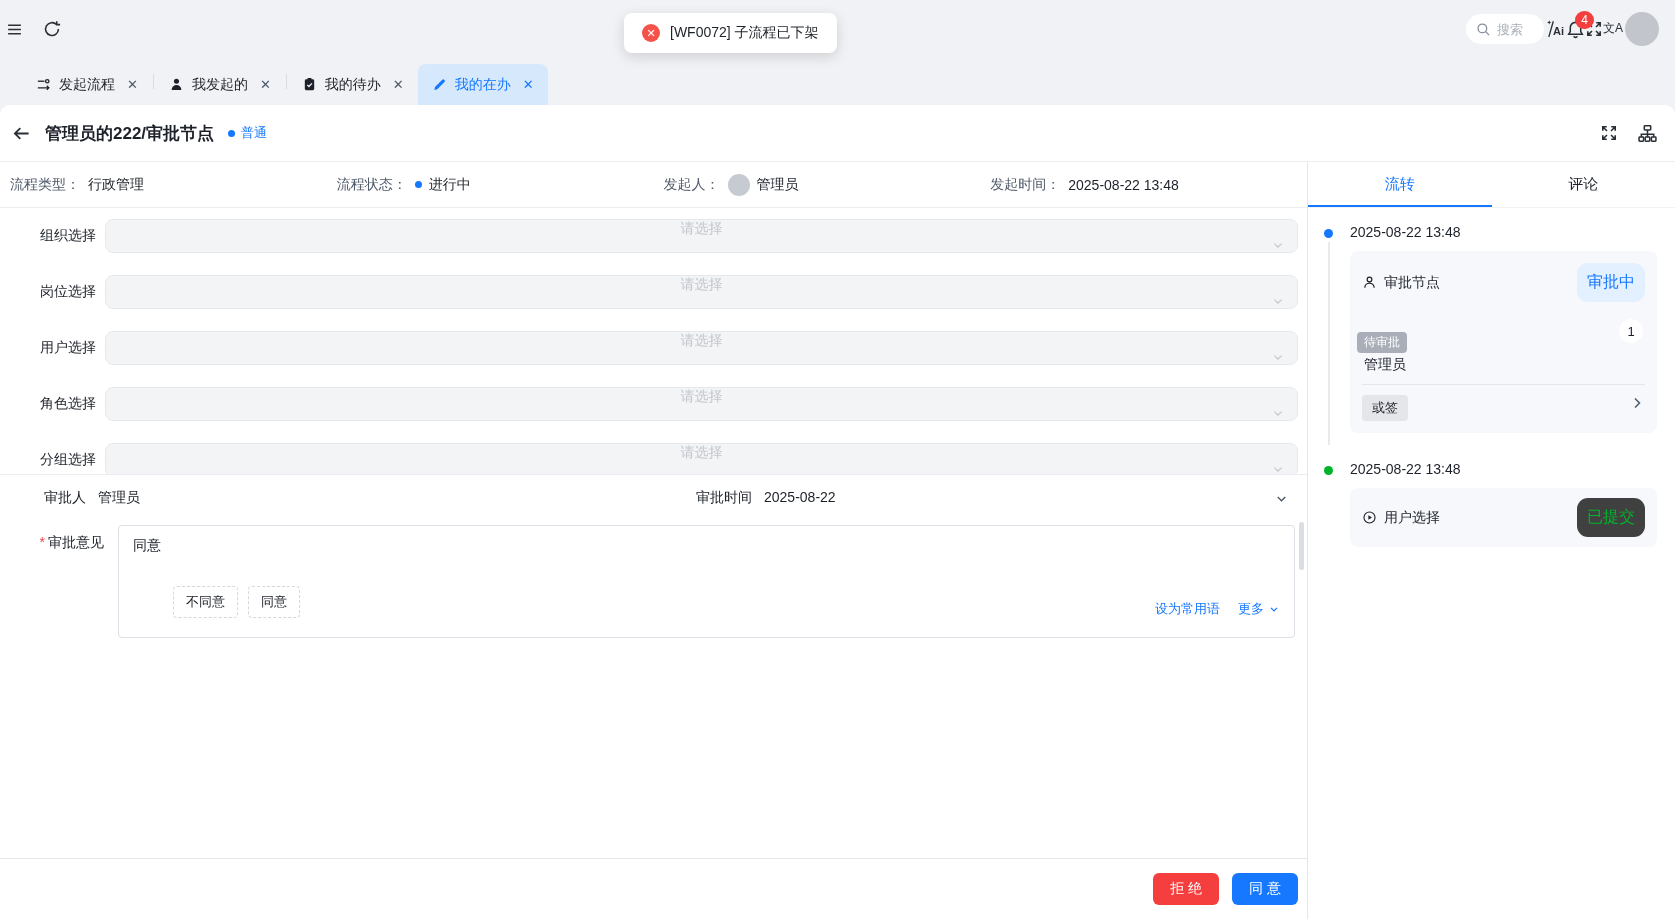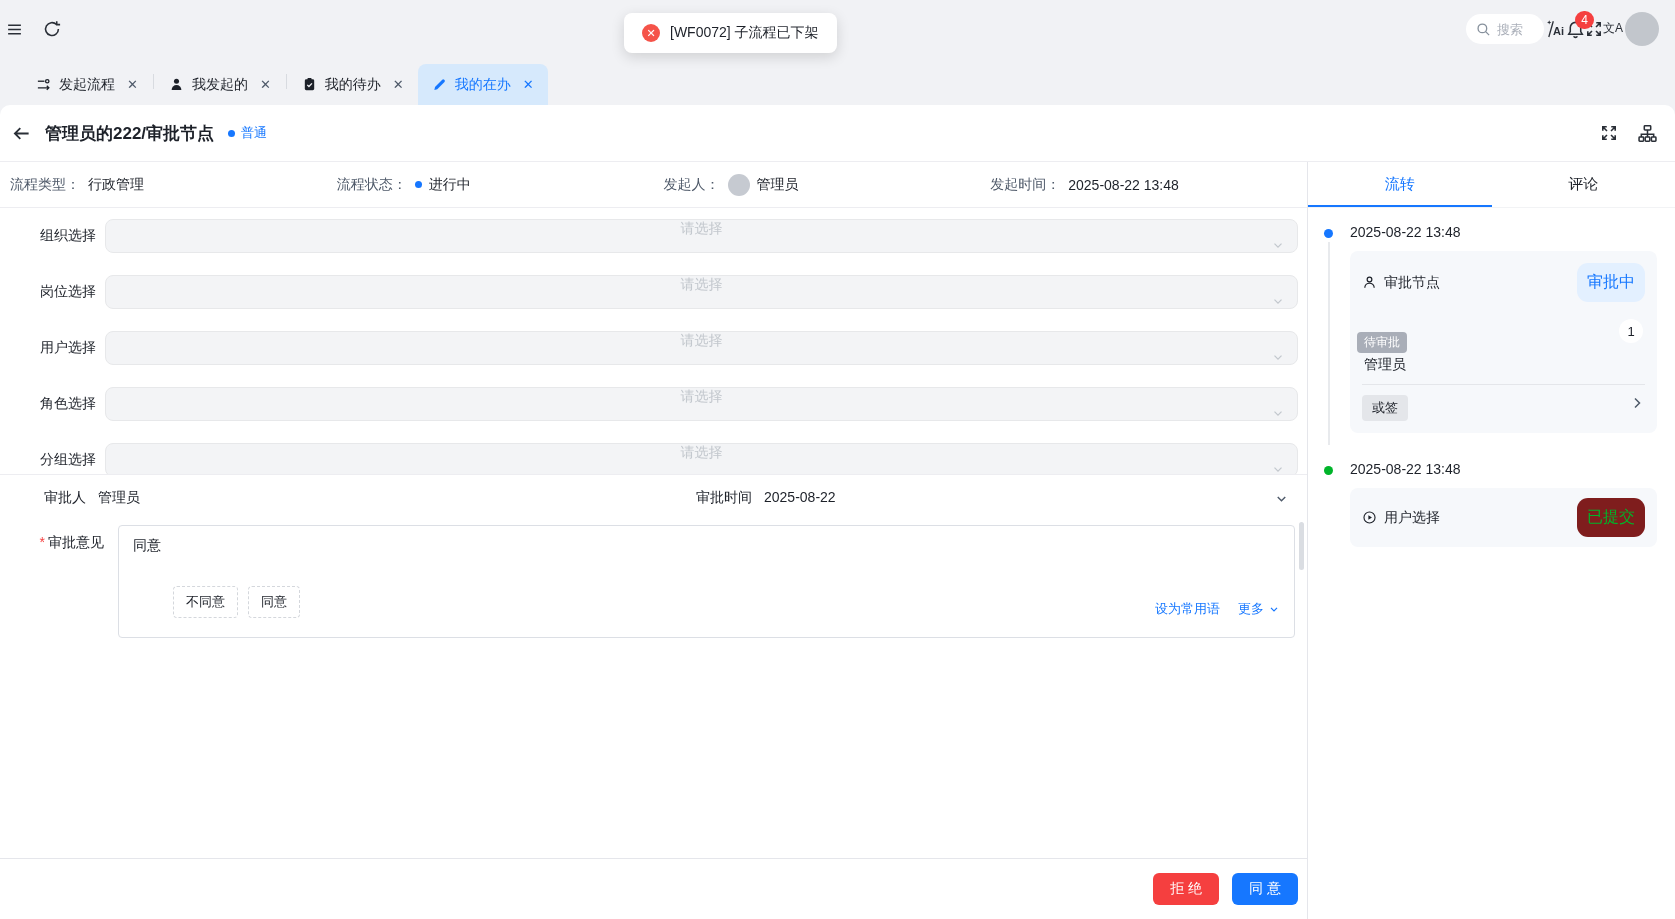--- a/index.html
+++ b/index.html
@@ -80,21 +80,21 @@
   .tl-item.has-line::before { content:""; position:absolute; left:4px; top:18px; bottom:-12px; width:2px; background:#e8eaed; }
   .tl-dot { position:absolute; left:0; top:5px; width:9px; height:9px; border-radius:50%; }
   .tl-dot.blue { background:var(--accent,#1677ff); }
   .tl-dot.green { background:var(--success,#00b42a); }
   .tl-time { font-size:14px; color:#1d2129; }
   .tl-card { background:#f6f8fb; border-radius:8px; margin:11px 0 0 0; padding:12px; }
   .tl-item.first { margin-bottom:28px; }
   .tl-card-head { display:flex; align-items:center; gap:7px; font-size:14px; color:#1d2129; }
   .pill { font-size:16px; padding:9px 10px; border-radius:11px; margin-left:auto; }
   .pill-blue { background:#e3f0ff; color:var(--accent,#1677ff); }
-  .pill-green { background:#7f1d1d; color:var(--success,#00b42a); }
+  .pill-green { background:#404040; color:var(--success,#00b42a); }
   .tl-avatar-block { position:relative; margin-top:10px; height:64px; }
   .tl-avatar { width:35px; height:35px; border-radius:50%; background:#c2c6cc; }
   .tl-avatar-tag { position:absolute; left:-5px; top:20px; background:#a9aeb8; color:#fff; font-size:12px; padding:2px 7px; border-radius:4px; }
   .tl-person { position:absolute; left:2px; top:44px; font-size:14px; color:#1d2129; }
   .tl-count { position:absolute; right:2px; top:7px; width:24px; height:24px; border-radius:50%; background:#fff; font-size:13px; display:flex; align-items:center; justify-content:center; color:#1d2129; }
   .tl-divider { border-top:1px solid #e4e6ea; margin:8px 0 10px 0; }
   .tl-sign-row { display:flex; }
   .sign-pill { background:#e4e6ea; border-radius:4px; padding:4px 10px; font-size:13px; color:#1d2129; }
   .tl-sign-row .chev-r { margin-left:auto; color:#4e5969; cursor:pointer; }
   .tl-card.simple { display:flex; align-items:center; gap:7px; padding:10px 12px; }

